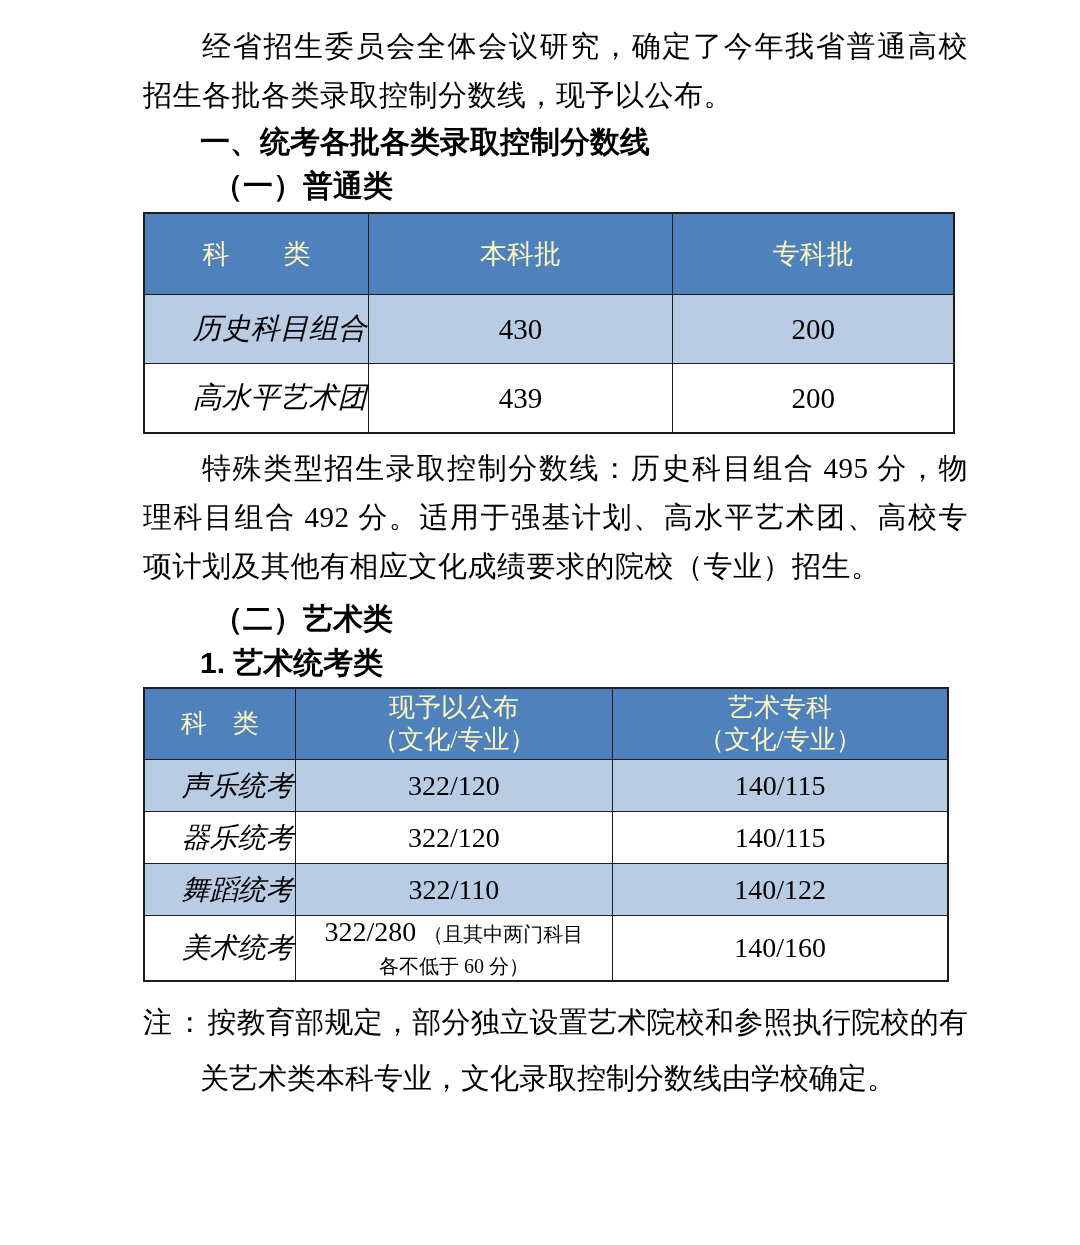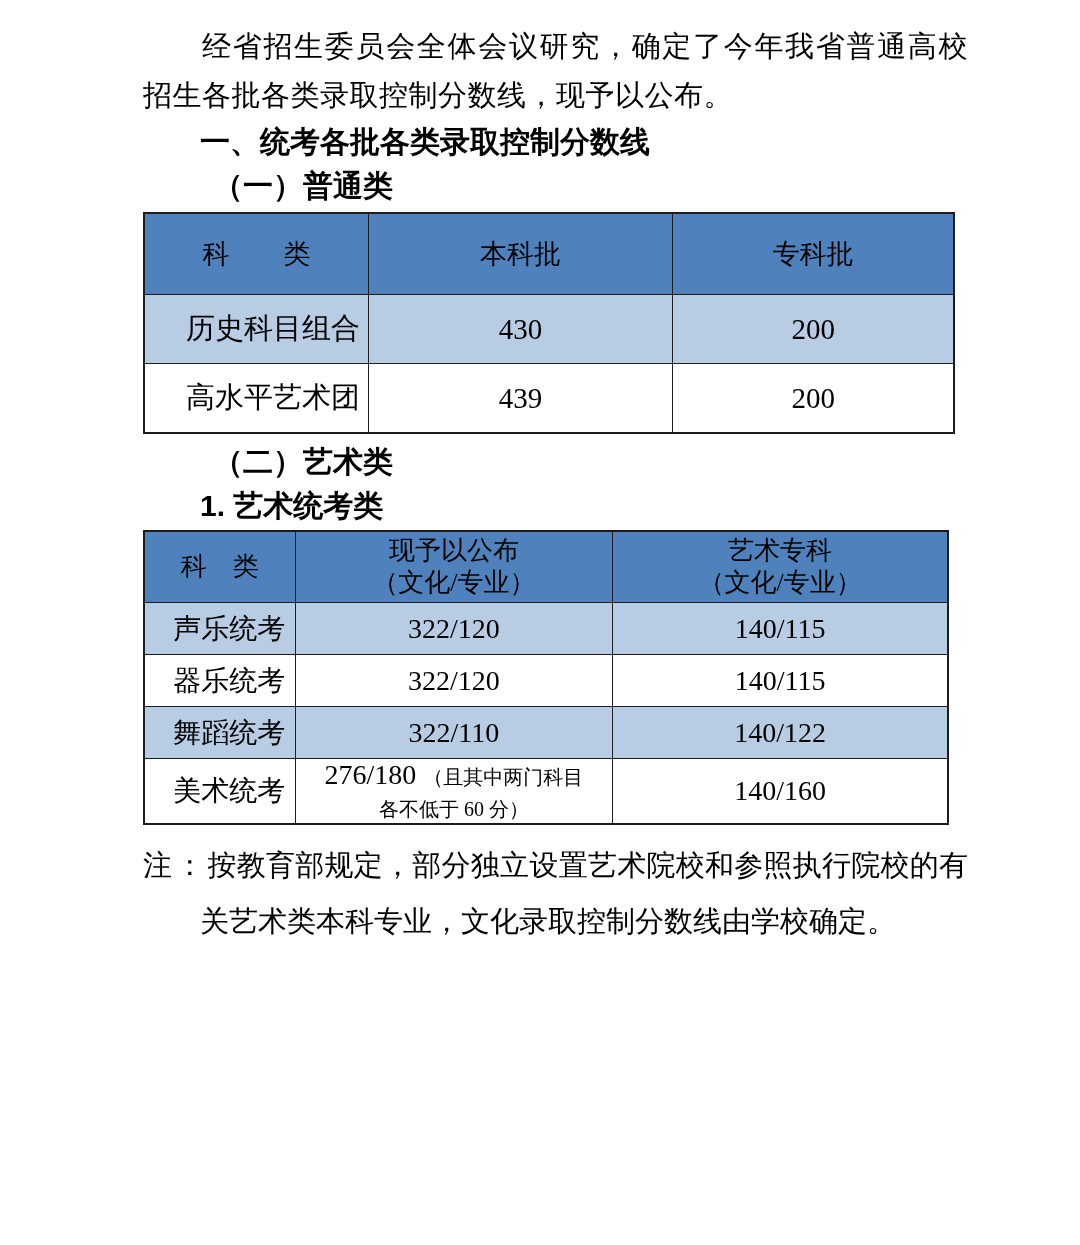--- a/index.html
+++ b/index.html
@@ -22,29 +22,29 @@
   .h-sub{padding-left:70px;margin-top:2px;}
   .h-sub2{padding-left:70px;margin-top:8px;}
   .h-num{padding-left:57px;margin-top:4px;}
   table{border-collapse:collapse;table-layout:fixed;margin-top:6px;}
   .t1{width:812px;}
   .t2{width:806px;margin-top:4px;}
   th,td{border:1px solid #1d1d1d;vertical-align:middle;}
   .t1{border:2px solid #1d1d1d;}
   .t2{border:2px solid #1d1d1d;}
   th{
-    background:#4F81BD;color:#000000;font-weight:normal;
+    background:#4F81BD;color:#fef9c3;font-weight:normal;
     font-size:27px;text-align:center;
   }
   .t1 th{height:78px;}
   .t2 th{height:68px;font-size:26px;line-height:32px;}
   .t1 td{height:66px;font-size:29px;text-align:center;}
   .t2 td{height:49px;font-size:28px;text-align:center;}
   .t2 .row-art{height:58px;}
-  td.cat{text-align:center;padding-left:34px;}
+  td.cat{text-align:right;padding-left:34px;font-style:italic;}
   .t2 td.cat{padding-left:20px;}
   .row-alt{background:#B8CCE4;}
   .row-plain{background:#ffffff;}
   .cell-note{font-size:20px;letter-spacing:0;}
   .hdr-line{display:block;}
   .note{
     font-family:"Liberation Sans","DejaVu Sans",sans-serif;
     font-size:29px;line-height:56px;margin:12px 0 0;
     padding-left:57px;text-indent:-57px;text-align:justify;
   }
@@ -75,20 +75,21 @@
         <td>200</td>
       </tr>
       <tr class="row-plain">
         <td class="cat">高水平艺术团</td>
         <td>439</td>
         <td>200</td>
       </tr>
     </tbody>
   </table>
 
+  <p class="para para-special">特殊类型招生录取控制分数线：历史科目组合 495 分，物理科目组合 492 分。适用于强基计划、高水平艺术团、高校专项计划及其他有相应文化成绩要求的院校（专业）招生。</p>
 
   <h3 class="h-sub2">（二）艺术类</h3>
   <h4 class="h-num">1. 艺术统考类</h4>
 
   <table class="t2">
     <thead>
       <tr>
         <th style="width:18.6%">科　类</th>
         <th style="width:39.6%">
             <span class="hdr-line">现予以公布</span>
@@ -111,21 +112,21 @@
         <td>322/120</td>
         <td>140/115</td>
       </tr>
       <tr class="row-alt">
         <td class="cat">舞蹈统考</td>
         <td>322/110</td>
         <td>140/122</td>
       </tr>
       <tr class="row-plain row-art">
         <td class="cat">美术统考</td>
-        <td style="padding:0 26px;"><span>276/180</span> <span class="cell-note">（且其中两门科目各不低于 60 分）</span></td>
+        <td style="padding:0 26px;"><span>322/280</span> <span class="cell-note">（且其中两门科目各不低于 60 分）</span></td>
         <td>140/160</td>
       </tr>
     </tbody>
   </table>
 
   <p class="note"><span class="note-prefix">注：</span><span>按教育部规定，部分独立设置艺术院校和参照执行院校的有关艺术类本科专业，文化录取控制分数线由学校确定。</span></p>
 
 </div>
 
 </body></html>

